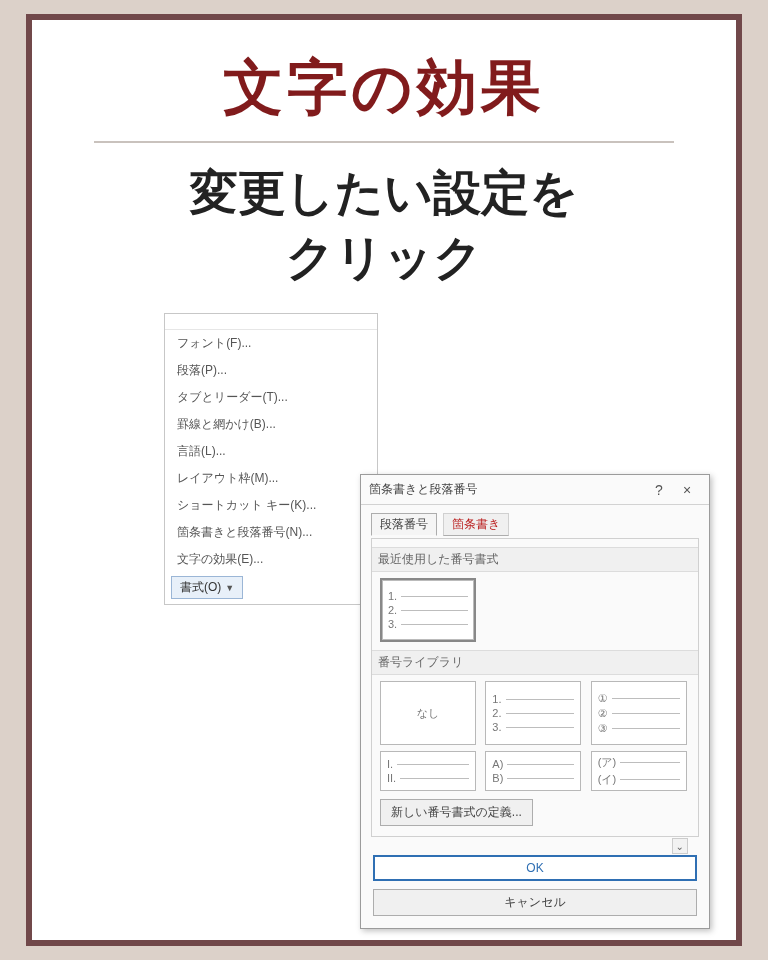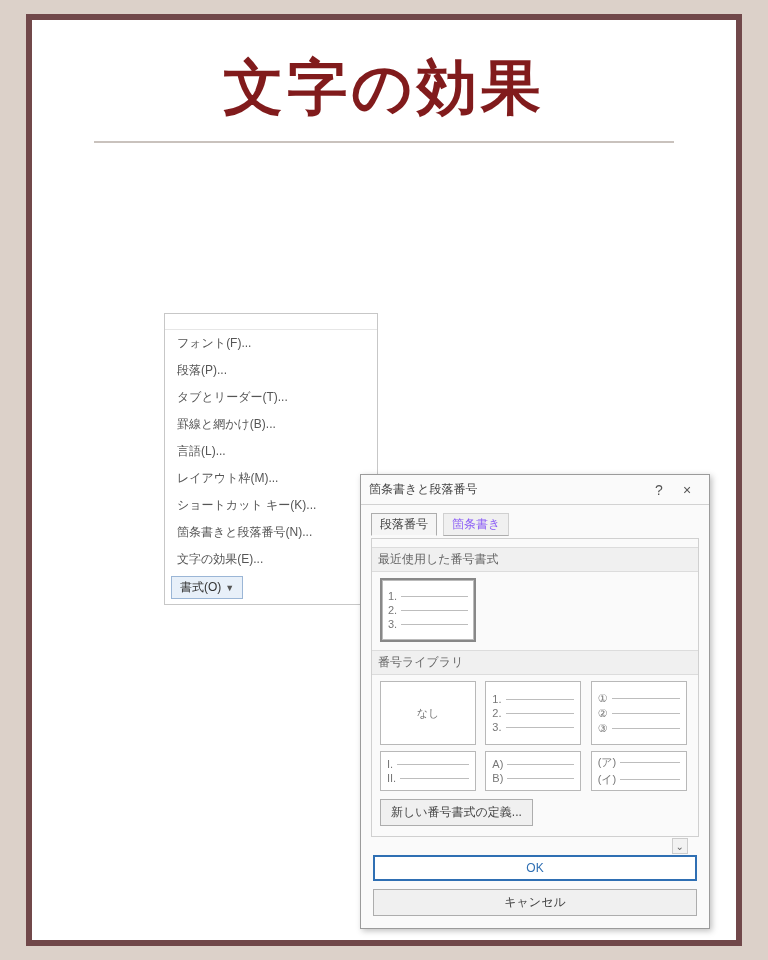--- a/index.html
+++ b/index.html
@@ -106,21 +106,21 @@
     border: 1px solid #adadad;
     border-bottom: 1px solid #fafafa;
     padding: 2px 8px;
     background: #f5f5f5;
     font-size: 12px;
   }
   .tab.inactive {
     border: 1px solid #d0d0d0;
     background: #f0f0f0;
     border-bottom: 1px solid #adadad;
-    color: #8b5cf6;
+    color: #b91c1c;
   }
   .dialog-body {
     border: 1px solid #d0d0d0;
     margin: 2px 10px 8px 10px;
     padding: 8px;
   }
   .section-label {
     background: #f0f0f0;
     padding: 3px 6px;
     font-size: 12px;
@@ -187,21 +187,22 @@
   }
   .btn.primary { border: 2px solid #2f6fb3; background: #fff; color: #2f6fb3; }
 </style>
 </head>
 <body>
 
 <div class="card">
   <div class="title">文字の効果</div>
   <div class="hr"></div>
   <div class="subtitle">
-    <br>
+    <span>変更したい設定を</span><br>
+    <span>クリック</span>
   </div>
 </div>
 
 <div class="dropdown">
   <div class="faint"></div>
   <div class="item">フォント(F)...</div>
   <div class="item">段落(P)...</div>
   <div class="item">タブとリーダー(T)...</div>
   <div class="item">罫線と網かけ(B)...</div>
   <div class="item">言語(L)...</div>

